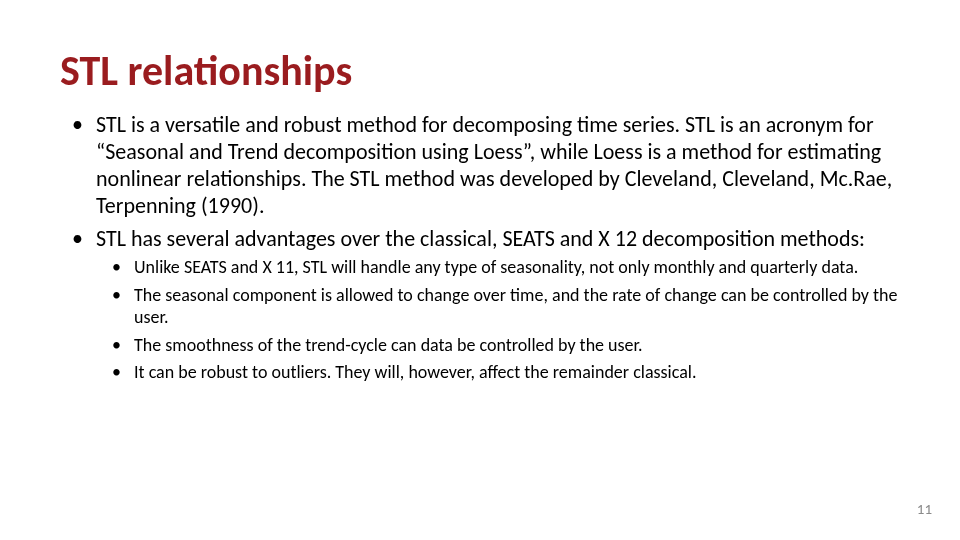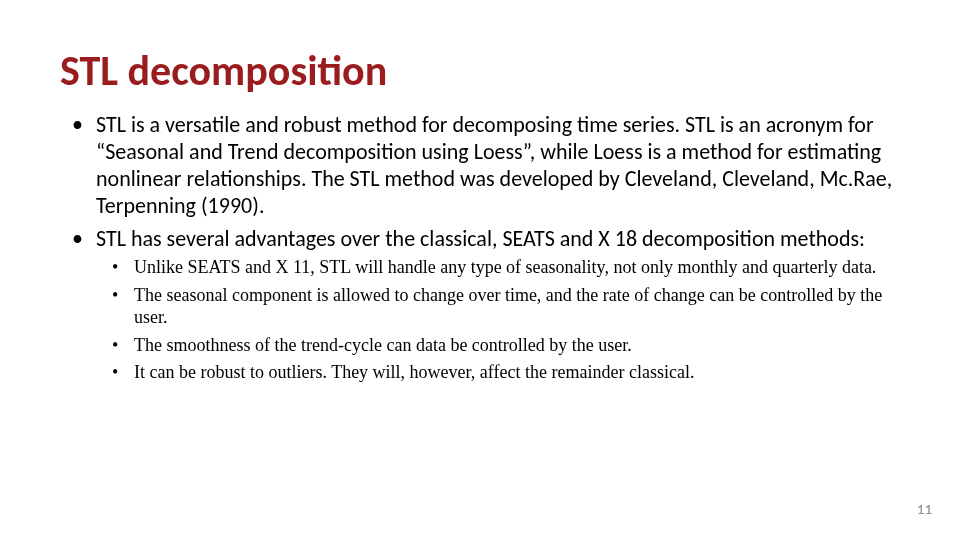--- a/index.html
+++ b/index.html
@@ -49,21 +49,20 @@
     list-style: none;
     margin: 4px 0 0 0;
     padding: 0 0 0 34px;
   }
   ul.level2 > li {
     position: relative;
     font-size: 18px;
     line-height: 1.25;
     margin-bottom: 5px;
     padding-left: 4px;
-    font-family: Liberation Serif, serif;
   }
   ul.level2 > li::before {
     content: "•";
     position: absolute;
     left: -18px;
     top: 0;
     font-size: 18px;
   }
   .pagenum {
     position: absolute;
@@ -72,26 +71,26 @@
     font-size: 15px;
     color: #8a8a8a;
     margin-top: 12px;
   }
 </style>
 </head>
 <body>
 
 <div class="slide">
 
-  <h1 class="title">STL decomposition</h1>
+  <h1 class="title">STL relationships</h1>
 
   <ul class="level1">
     <li>STL is a versatile and robust method for decomposing time series. STL is an acronym for “Seasonal and Trend decomposition using Loess”, while Loess is a method for estimating nonlinear relationships. The STL method was developed by Cleveland, Cleveland, Mc.Rae, Terpenning (1990).</li>
     <li>
-      <span>STL has several advantages over the classical, SEATS and X 18 decomposition methods:</span>
+      <span>STL has several advantages over the classical, SEATS and X 12 decomposition methods:</span>
       <ul class="level2">
         <li>Unlike SEATS and X 11, STL will handle any type of seasonality, not only monthly and quarterly data.</li>
         <li>The seasonal component is allowed to change over time, and the rate of change can be controlled by the user.</li>
         <li>The smoothness of the trend-cycle can data be controlled by the user.</li>
         <li>It can be robust to outliers. They will, however, affect the remainder classical.</li>
       </ul>
     </li>
   </ul>
 
   <div class="pagenum">11</div>

